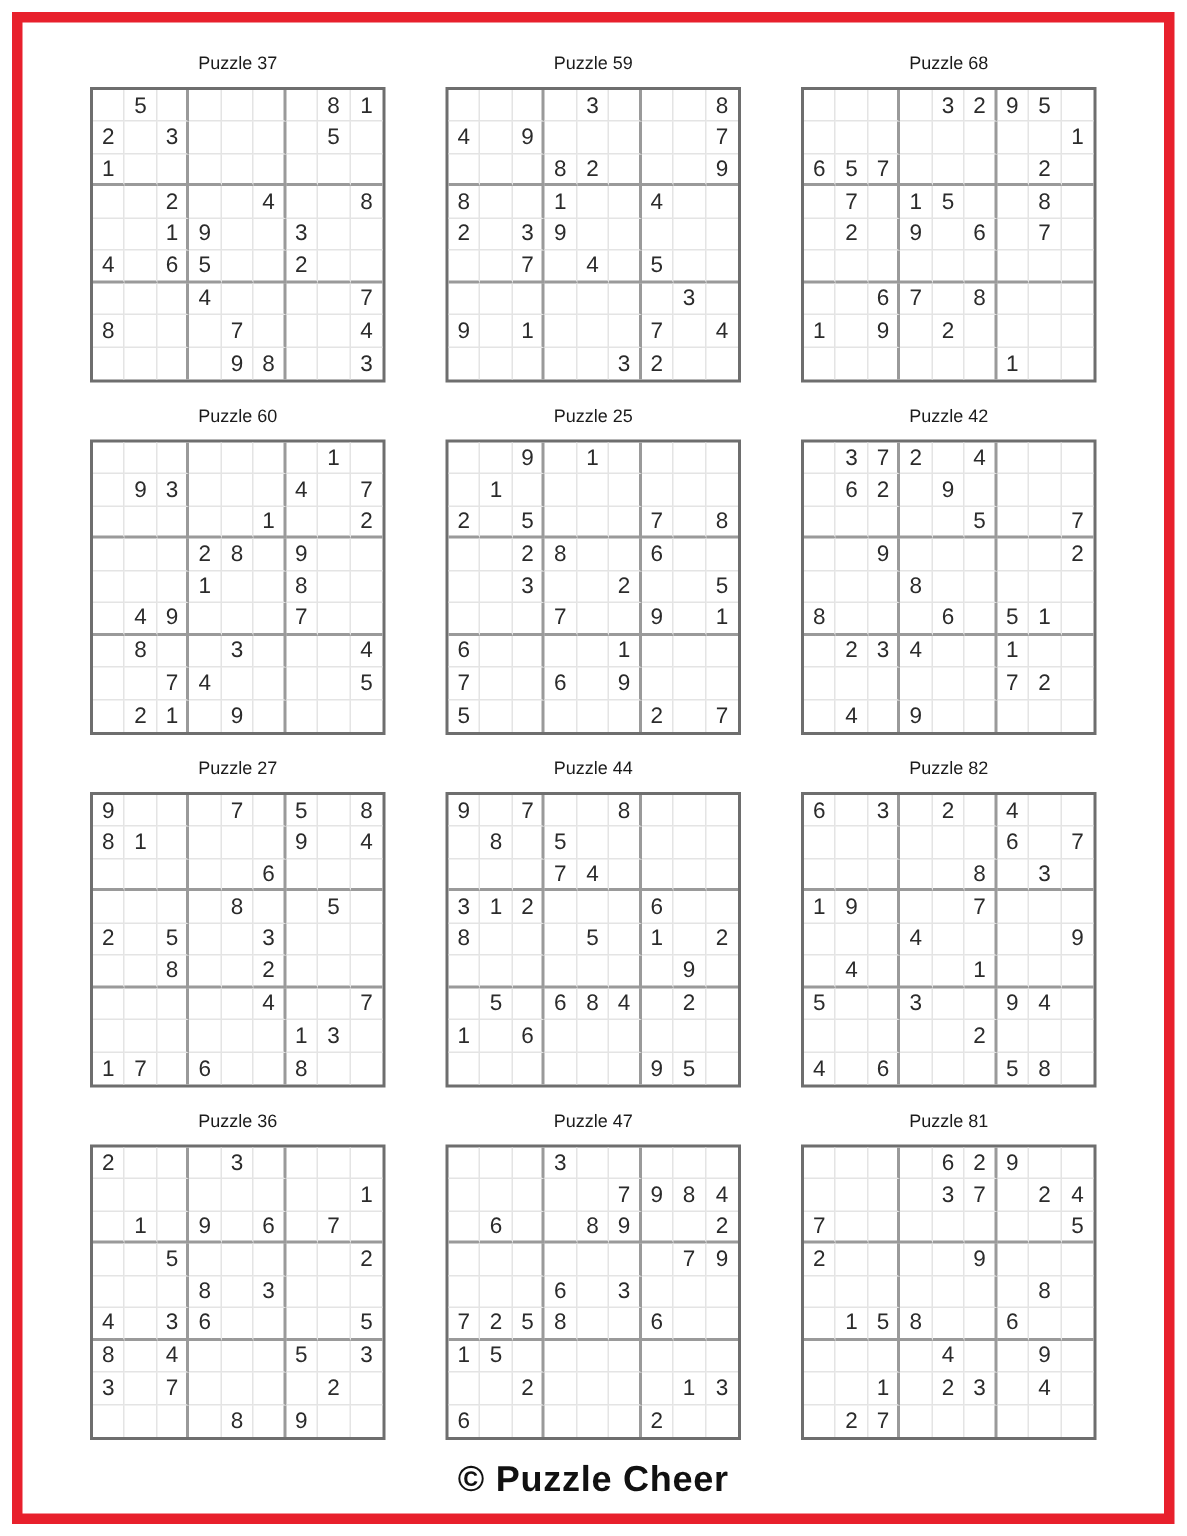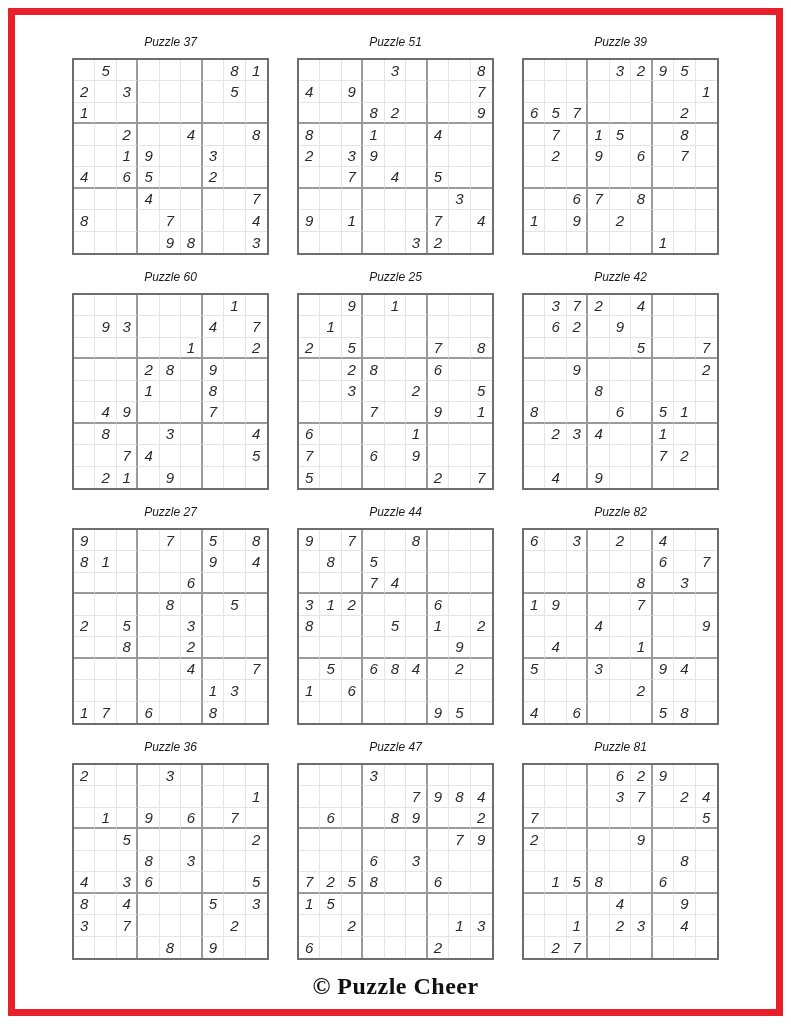--- a/index.html
+++ b/index.html
@@ -24,22 +24,21 @@
     position: absolute;
     top: 27px;
     left: 0; right: 0;
     display: flex;
     flex-direction: column;
     align-items: center;
   }
   .puzzles-grid {
     display: grid;
     grid-template-columns: repeat(3, 197px);
-    column-gap: 28px;
-    font-style: italic;
+    column-gap: 40px;
   }
   .puzzle {
     width: 197px;
     margin-bottom: 7px;
   }
   .puzzle-title {
     text-align: center;
     font-size: 12px;
     line-height: 14px;
     color: #1b1b1b;
@@ -69,21 +68,20 @@
   .cell.bb { border-bottom: 2px solid #9a9a9a; }
   .cell.lastcol { border-right: none; }
   .cell.lastrow { border-bottom: none; }
   .footer {
     margin-top: 6px;
     font-size: 24px;
     font-weight: 700;
     color: #111111;
     text-align: center;
     letter-spacing: 0.5px;
-    font-family: Liberation Serif, serif;
   }
 </style>
 </head>
 <body>
 
 <div class="frame" style="border-color: rgb(232, 32, 44);"></div>
 
 <div class="content">
   <div class="puzzles-grid">
       <div class="puzzle">
@@ -166,21 +164,21 @@
           <div class="cell br lastrow"></div>
           <div class="cell lastrow"></div>
           <div class="cell lastrow">9</div>
           <div class="cell br lastrow">8</div>
           <div class="cell lastrow"></div>
           <div class="cell lastrow"></div>
           <div class="cell lastcol lastrow">3</div>
         </div>
       </div>
       <div class="puzzle">
-        <div class="puzzle-title">Puzzle 51</div>
+        <div class="puzzle-title">Puzzle 59</div>
         <div class="sudoku">
           <div class="cell"></div>
           <div class="cell"></div>
           <div class="cell br"></div>
           <div class="cell"></div>
           <div class="cell">3</div>
           <div class="cell br"></div>
           <div class="cell"></div>
           <div class="cell"></div>
           <div class="cell lastcol">8</div>
@@ -252,21 +250,21 @@
           <div class="cell br lastrow"></div>
           <div class="cell lastrow"></div>
           <div class="cell lastrow"></div>
           <div class="cell br lastrow">3</div>
           <div class="cell lastrow">2</div>
           <div class="cell lastrow"></div>
           <div class="cell lastcol lastrow"></div>
         </div>
       </div>
       <div class="puzzle">
-        <div class="puzzle-title">Puzzle 39</div>
+        <div class="puzzle-title">Puzzle 68</div>
         <div class="sudoku">
           <div class="cell"></div>
           <div class="cell"></div>
           <div class="cell br"></div>
           <div class="cell"></div>
           <div class="cell">3</div>
           <div class="cell br">2</div>
           <div class="cell">9</div>
           <div class="cell">5</div>
           <div class="cell lastcol"></div>

